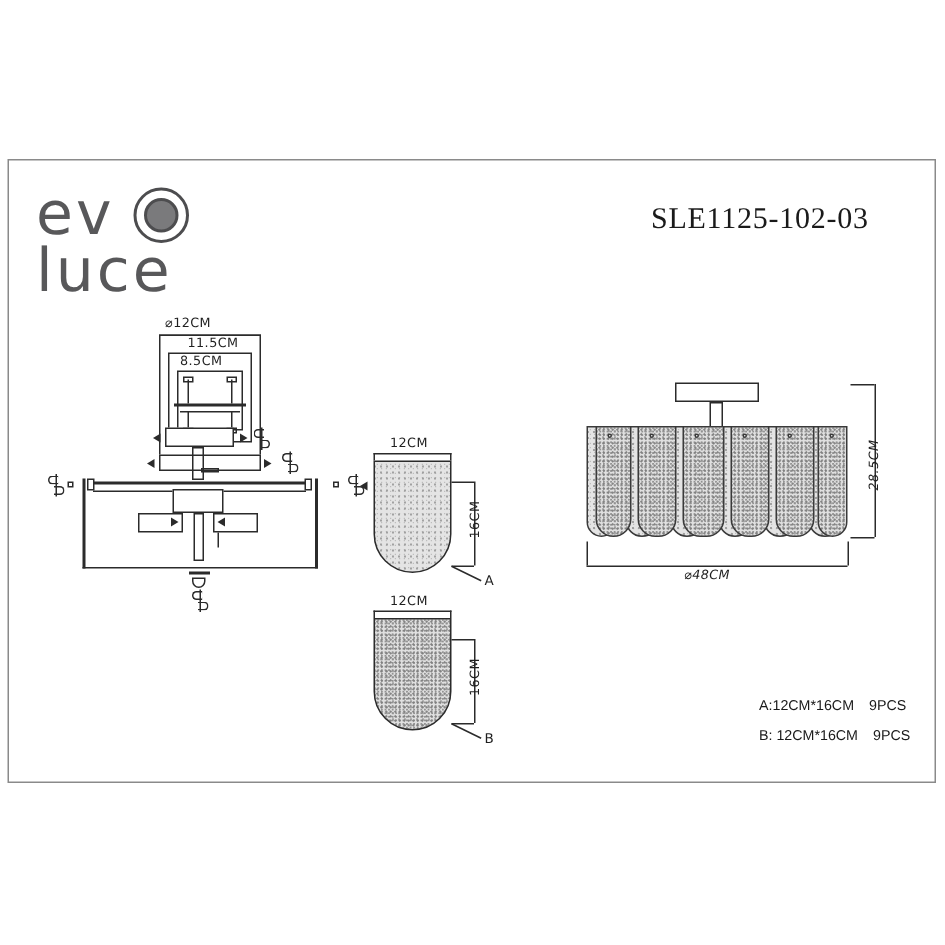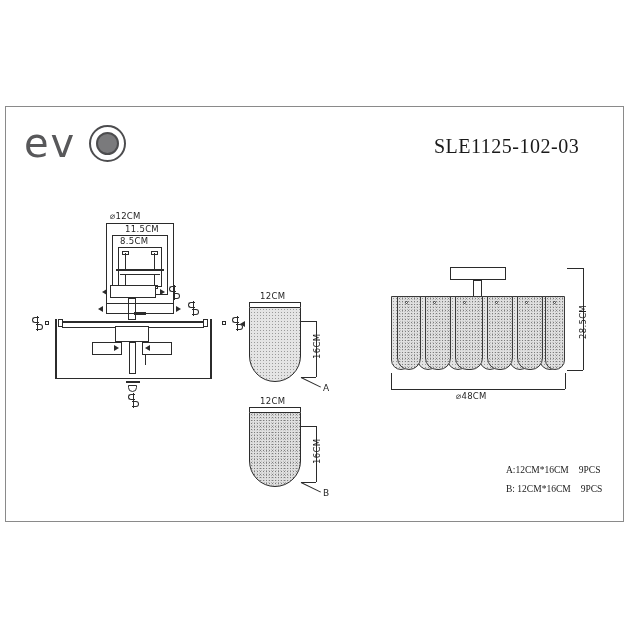--- a/index.html
+++ b/index.html
@@ -138,21 +138,21 @@
     background-color: #e0e0e0;
     background-image:
       radial-gradient(#7d7d7d 0.7px, transparent 0.8px),
       radial-gradient(#929292 0.6px, transparent 0.7px),
       radial-gradient(#a5a5a5 0.5px, transparent 0.6px);
     background-size: 3px 3px, 2.4px 2.4px, 4px 4px;
     background-position: 0 0, 1px 1.5px, 2px 0.5px;
   }
 
   
-  #main-view { position: absolute; left: 372px; top: 156px; width: 230px; height: 240px; }
+  #main-view { position: absolute; left: 372px; top: 144px; width: 230px; height: 240px; font-style: italic; }
   #canopy-plate {
     position: absolute;
     left: 72px; top: 4px;
     width: 56px; height: 13px;
     border: 1px solid #2b2b2b;
     background: #ffffff;
     box-sizing: border-box;
   }
   #canopy-stem {
     position: absolute;
@@ -187,21 +187,21 @@
     z-index: 5;
   }
 
   
   #legend {
     position: absolute;
     left: 500px;
     top: 358px;
   }
   .legend-row {
-    font-family: Liberation Serif, serif;
+    font-family: Liberation Sans, sans-serif;
     font-size: 9.5px;
     color: #1a1a1a;
     margin-bottom: 9px;
     white-space: nowrap;
   }
   .legend-qty { margin-left: 10px; }
 
   
   .rot-mark {
     position: absolute;
@@ -221,20 +221,21 @@
   .arrow-r { border-left: 5px solid #2b2b2b; }
 </style>
 </head>
 <body>
 
 <div id="sheet">
 
   <div id="logo">
     <div class="logo-line" id="logo-ev">ev</div>
     <div id="logo-mark"></div>
+    <div class="logo-line" id="logo-luce">luce</div>
   </div>
 
   <div id="product-code">SLE1125-102-03</div>
 
   <div id="canopy-detail">
 
     <div class="dim-txt" style="left:26px; top:0px;">⌀12CM</div>
 
     <div class="box" style="left:22px; top:12px; width:68px; height:82px;"></div>
     <div class="ln hln" style="left:22px; top:12px; width:68px;"></div>

